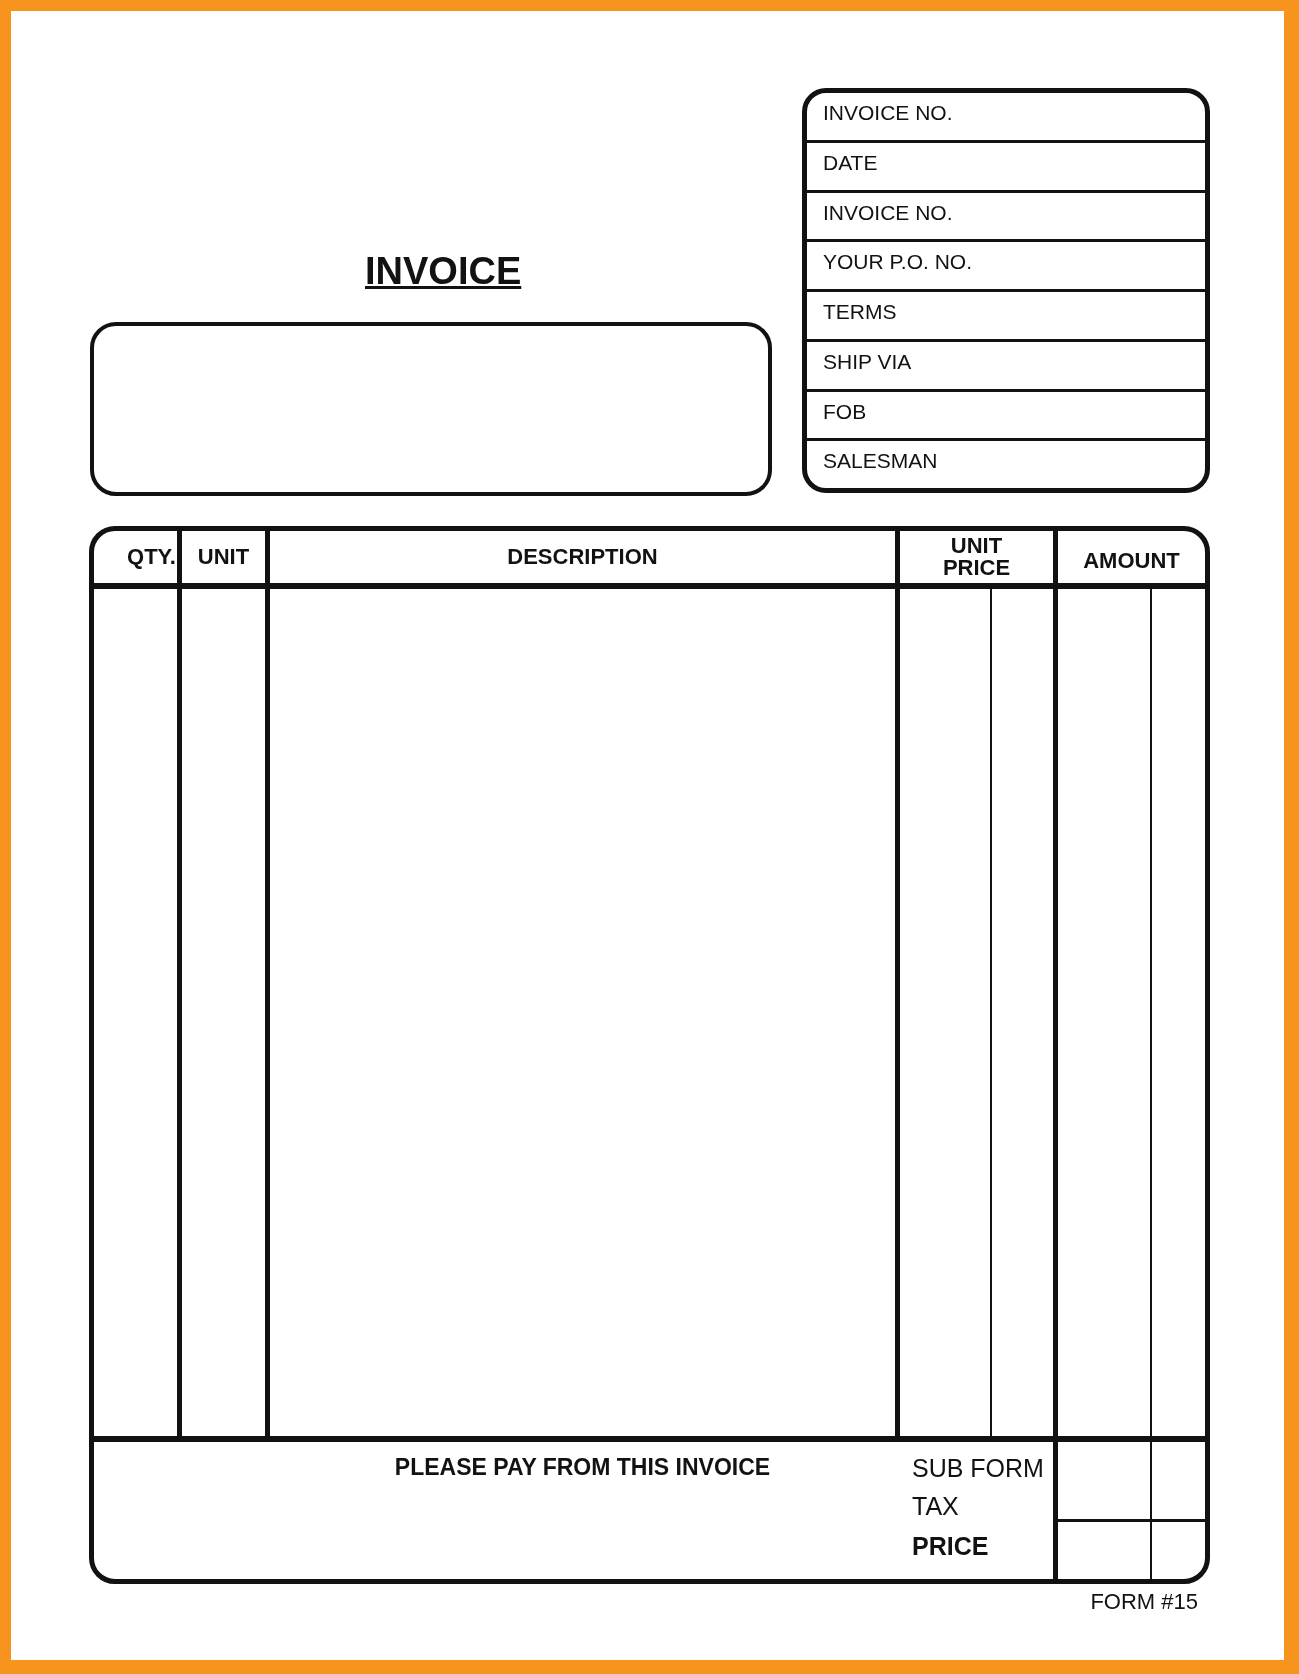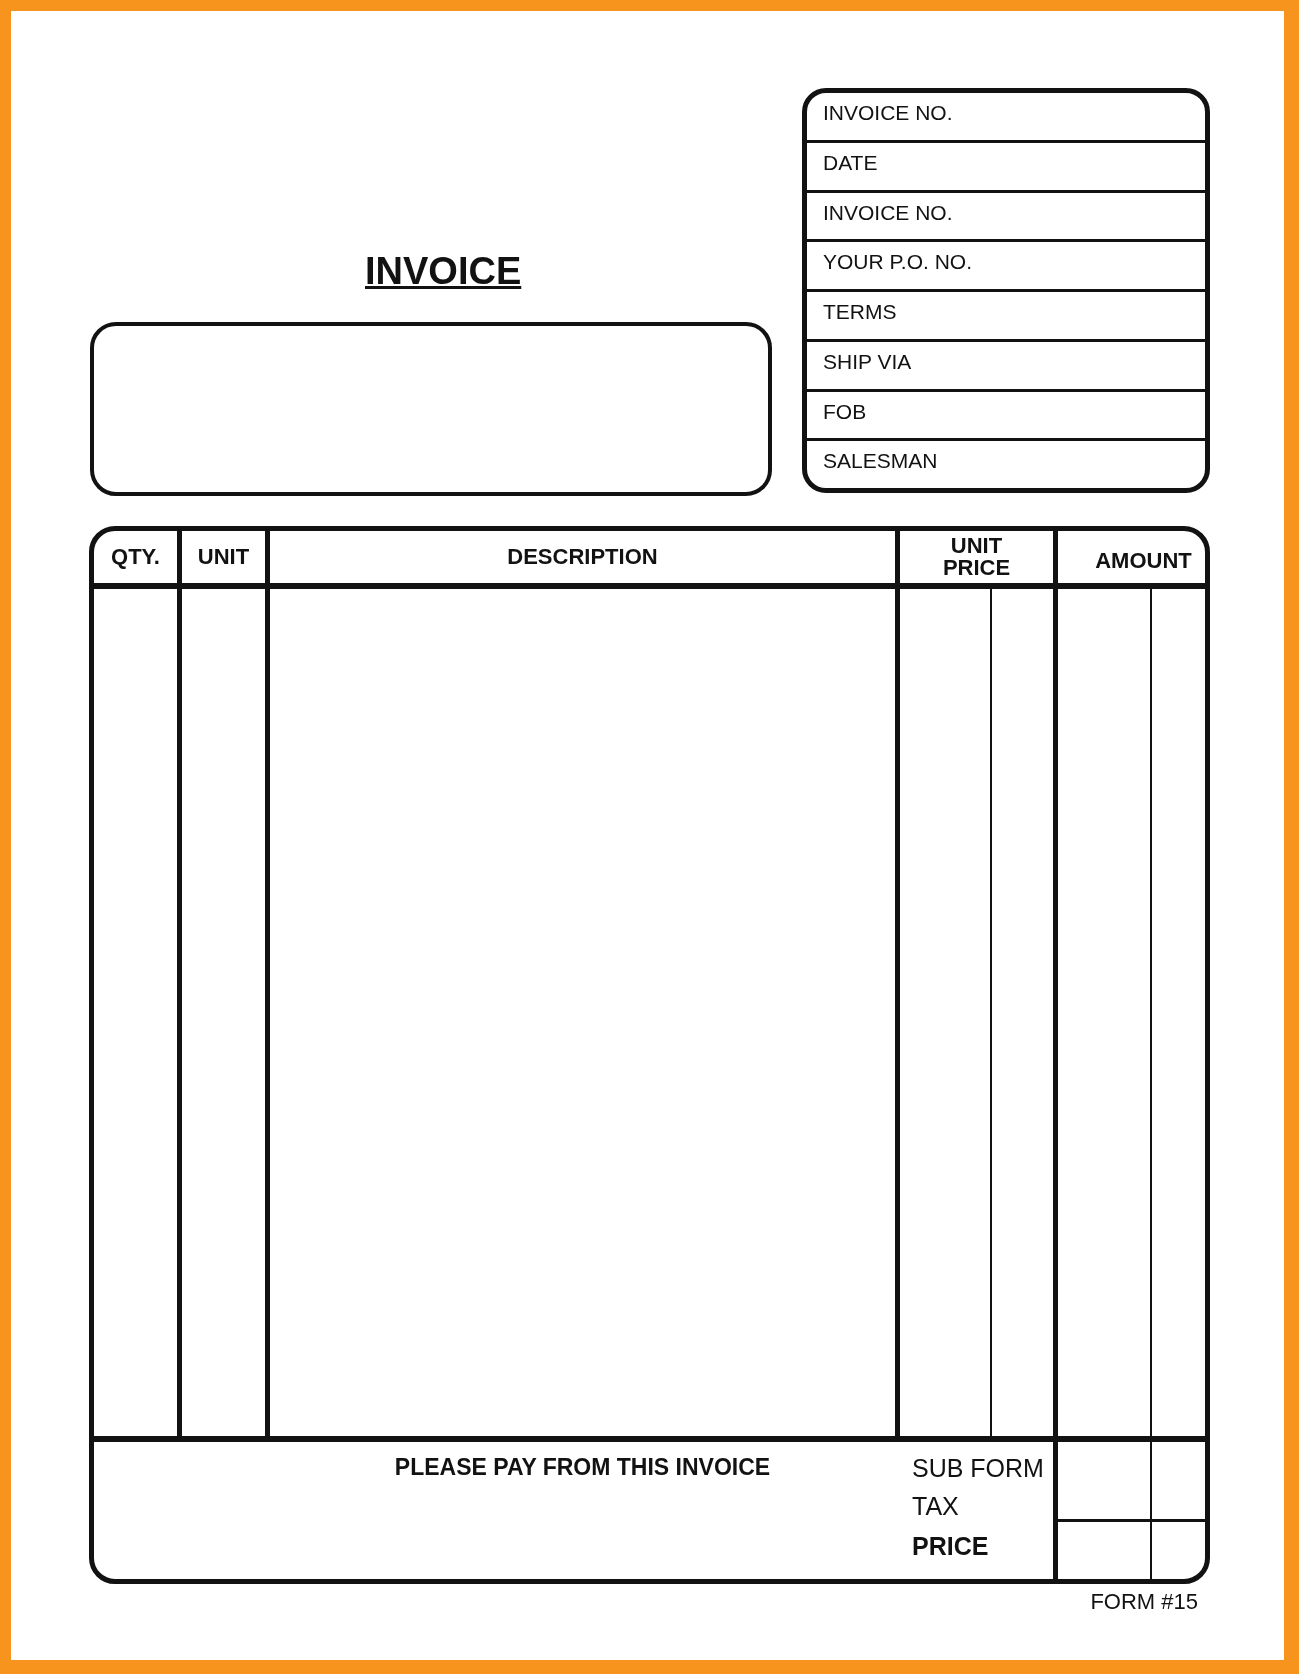--- a/index.html
+++ b/index.html
@@ -99,27 +99,27 @@
       <span class="val"></span>
     </div>
     <div class="info-row">
       <span class="lbl">SALESMAN</span>
       <span class="val"></span>
     </div>
   </div>
 
   <div class="abs items-table">
 
-    <div class="cell hdr" style="left:0; top:0; width:83px; height:52px;">QTY.</div>
+    <div class="cell hdr" style="left:16px; top:0; width:83px; height:52px;">QTY.</div>
     <div class="cell hdr" style="left:88px; top:0; width:83px; height:52px;">UNIT</div>
     <div class="cell hdr" style="left:176px; top:0; width:625px; height:52px;">DESCRIPTION</div>
     <div class="cell hdr" style="left:806px; top:0; width:153px; height:52px;">
       <span style="display:inline-block; width:92px;">UNIT PRICE</span>
     </div>
-    <div class="cell hdr" style="left:964px; top:0; width:147px; height:60px;margin-left:12px;">AMOUNT</div>
+    <div class="cell hdr" style="left:964px; top:0; width:147px; height:60px;">AMOUNT</div>
 
     <div class="fill" style="left:0; top:58px; width:83px; height:847px;"></div>
     <div class="fill" style="left:88px; top:58px; width:83px; height:847px;"></div>
     <div class="fill" style="left:176px; top:58px; width:625px; height:847px;"></div>
     <div class="fill" style="left:806px; top:58px; width:153px; height:847px;"></div>
     <div class="fill" style="left:964px; top:58px; width:147px; height:847px;"></div>
 
     <div class="ln" style="left:83px;  top:0; width:5px; height:911px;"></div>
     <div class="ln" style="left:171px; top:0; width:5px; height:911px;"></div>
     <div class="ln" style="left:801px; top:0; width:5px; height:911px;"></div>

